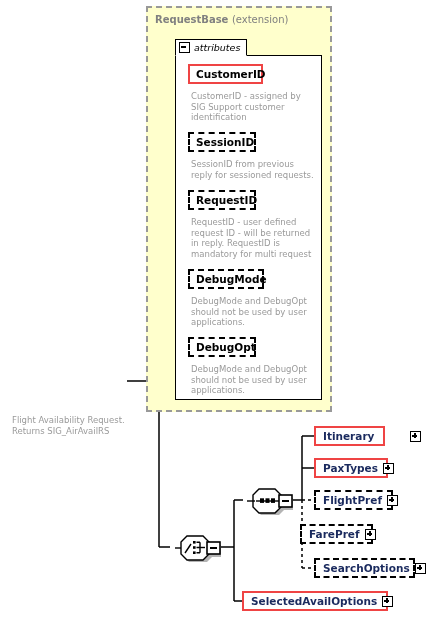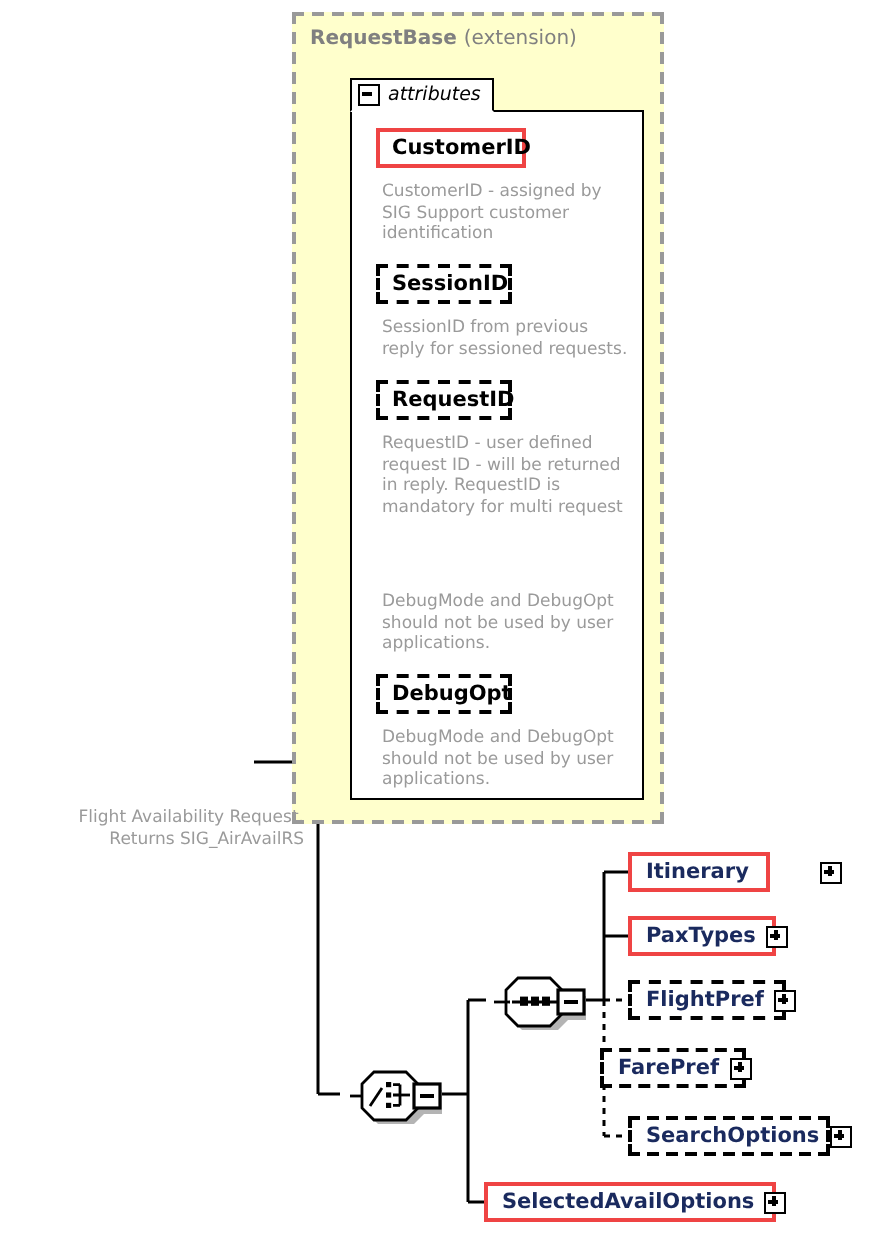--- a/index.html
+++ b/index.html
@@ -179,34 +179,39 @@
   <div class="node node-dashed attr-node" style="left:188px;top:190px;width:68px;height:20px;">
     <span class="shadow"></span>
     <span class="shadow-r"></span>
     <span class="node-label">RequestID</span>
   </div>
   <div class="anno" style="left:191px;top:217px;width:134px;">RequestID - user defined
 request ID - will be returned
 in reply. RequestID is
 mandatory for multi request</div>
 
+  <div class="node node-dashed attr-node" style="left:188px;top:269px;width:76px;height:20px;">
+    <span class="shadow"></span>
+    <span class="shadow-r"></span>
+    <span class="node-label">DebugMode</span>
+  </div>
   <div class="anno" style="left:191px;top:296px;width:134px;">DebugMode and DebugOpt
 should not be used by user
 applications.</div>
 
   <div class="node node-dashed attr-node" style="left:188px;top:337px;width:68px;height:20px;text-align:center;">
     <span class="shadow"></span>
     <span class="shadow-r"></span>
     <span class="node-label">DebugOpt</span>
   </div>
   <div class="anno" style="left:191px;top:364px;width:134px;">DebugMode and DebugOpt
 should not be used by user
 applications.</div>
 
-  <div class="anno root-anno" style="left:12px;top:404px;width:140px;text-align:right;">Flight Availability Request.
+  <div class="anno root-anno" style="left:12px;top:415px;width:140px;">Flight Availability Request.
 Returns SIG_AirAvailRS</div>
 
   <div class="comp" style="left:169px;top:533px;">
     <svg width="52" height="29" viewBox="0 0 52 29">
 
       <path d="M12 9 L18 3 L34 3 L40 9 L40 21 L34 27 L18 27 L12 21 Z" fill="#b4b4b4" transform="translate(3,3)"></path>
       <rect x="38" y="9" width="13" height="12" fill="#b4b4b4" transform="translate(3,3)"></rect>
 
       <path d="M12 9 L18 3 L34 3 L40 9 L40 21 L34 27 L18 27 L12 21 Z" fill="#ffffff" stroke="#000000" stroke-width="1.4"></path>
 

